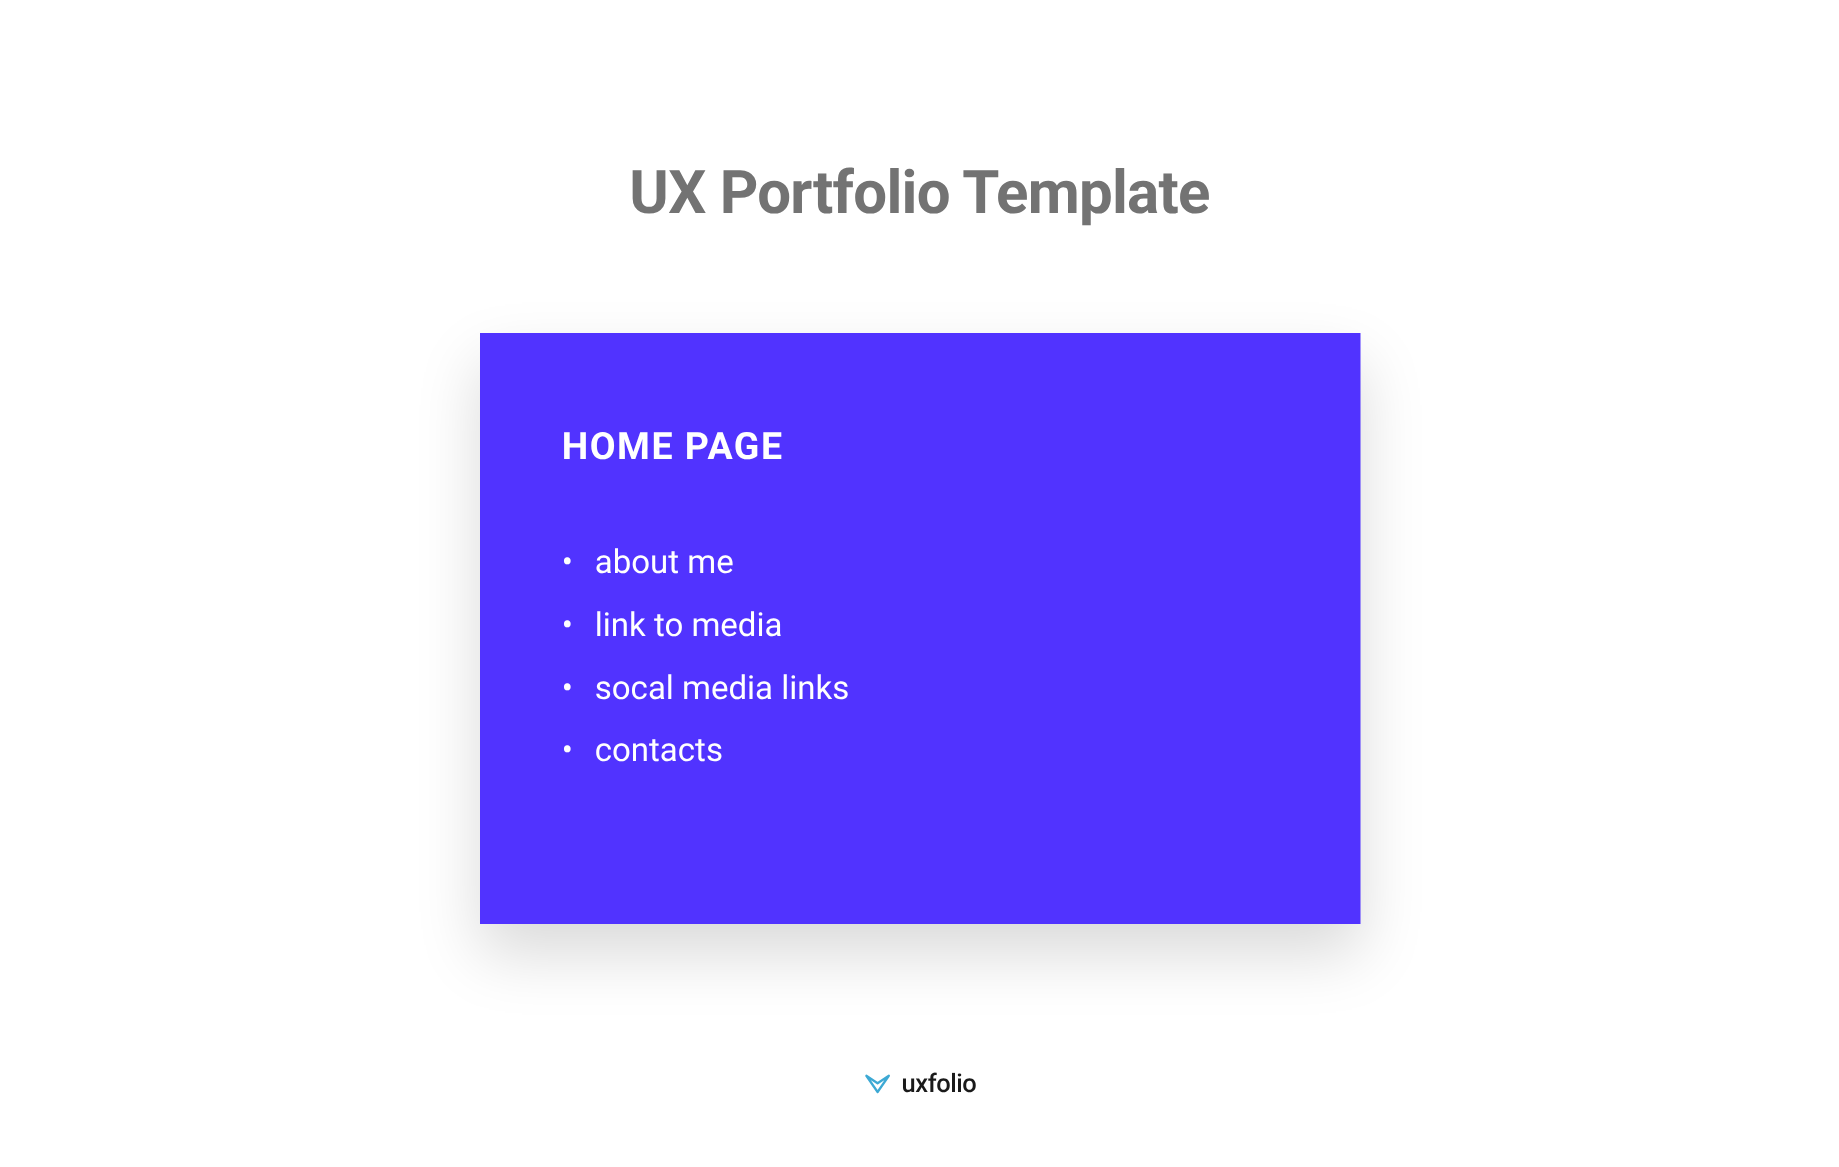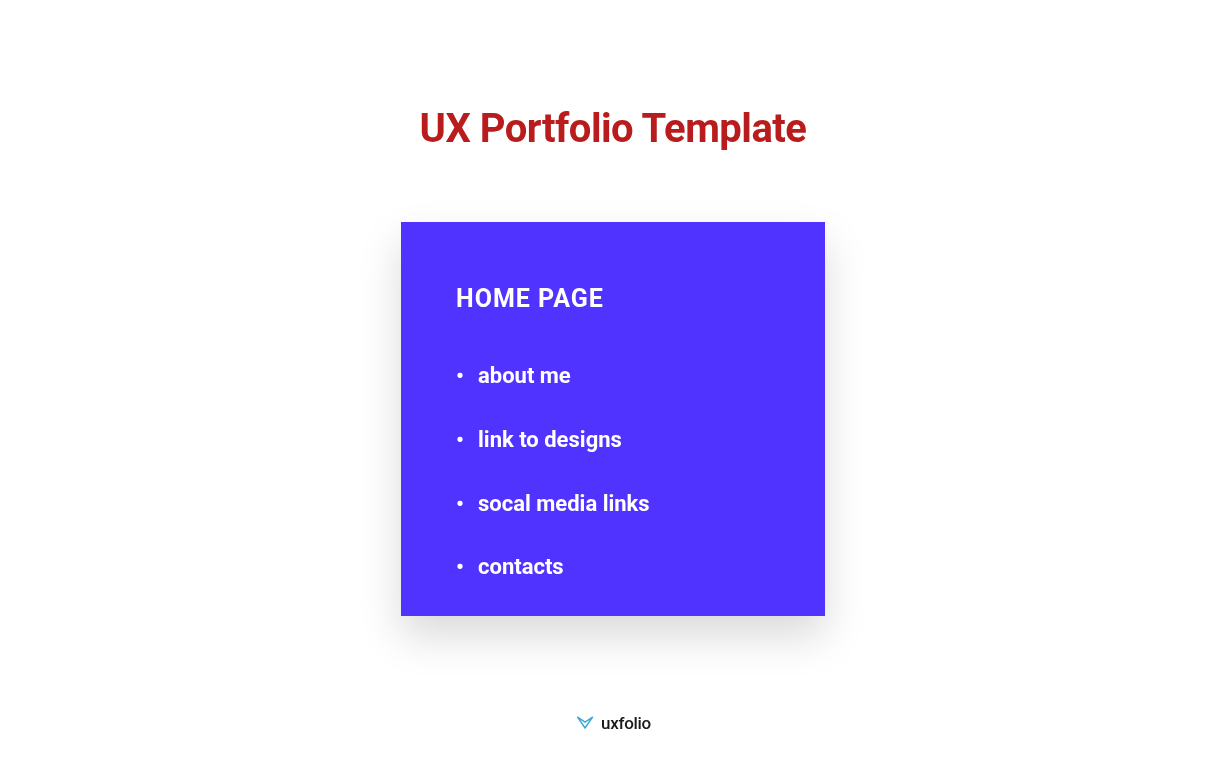--- a/index.html
+++ b/index.html
@@ -13,53 +13,52 @@
       background: #ffffff;
       font-family: -apple-system, BlinkMacSystemFont, 'Segoe UI', Roboto, Helvetica, Arial, sans-serif;
       display: flex;
       flex-direction: column;
       align-items: center;
       padding-top: 105px;
     }
     .title {
       font-size: 40px;
       font-weight: 700;
-      color: #b91c1c;
+      color: #737373;
       margin-bottom: 70px;
       letter-spacing: -0.5px;
     }
     .cards-container {
       display: flex;
       gap: 48px;
       justify-content: center;
     }
     .card {
-      width: 424px;
+      width: 587px;
       height: 394px;
       background: #5133ff;
       box-shadow: 0 20px 40px rgba(0, 0, 0, 0.15);
       padding: 62px 55px 40px 55px;
       color: #ffffff;
     }
     .card-header {
       font-size: 25px;
       font-weight: 700;
       letter-spacing: 1px;
       margin-bottom: 42px;
     }
     .card-list {
       list-style: none;
       padding-left: 22px;
     }
     .card-list li {
       font-size: 22px;
-      font-weight: 700;
+      font-weight: 400;
       line-height: 1.9;
       position: relative;
-      margin-top: 22px;
     }
     .card-list li::before {
       content: "•";
       position: absolute;
       left: -22px;
       font-size: 22px;
     }
     .footer {
       position: absolute;
       bottom: 45px;
@@ -83,21 +82,21 @@
 </head>
 <body>
 
 <h1 class="title">UX Portfolio Template</h1>
 
 <div class="cards-container">
   <div class="card">
     <div class="card-header">HOME PAGE</div>
     <ul class="card-list">
       <li>about me</li>
-      <li>link to designs</li>
+      <li>link to media</li>
       <li>socal media links</li>
       <li>contacts</li>
     </ul>
   </div>
 
 </div>
 
 <div class="footer">
   <span class="logo-icon">
     <svg viewBox="0 0 24 24" width="20" height="20">

